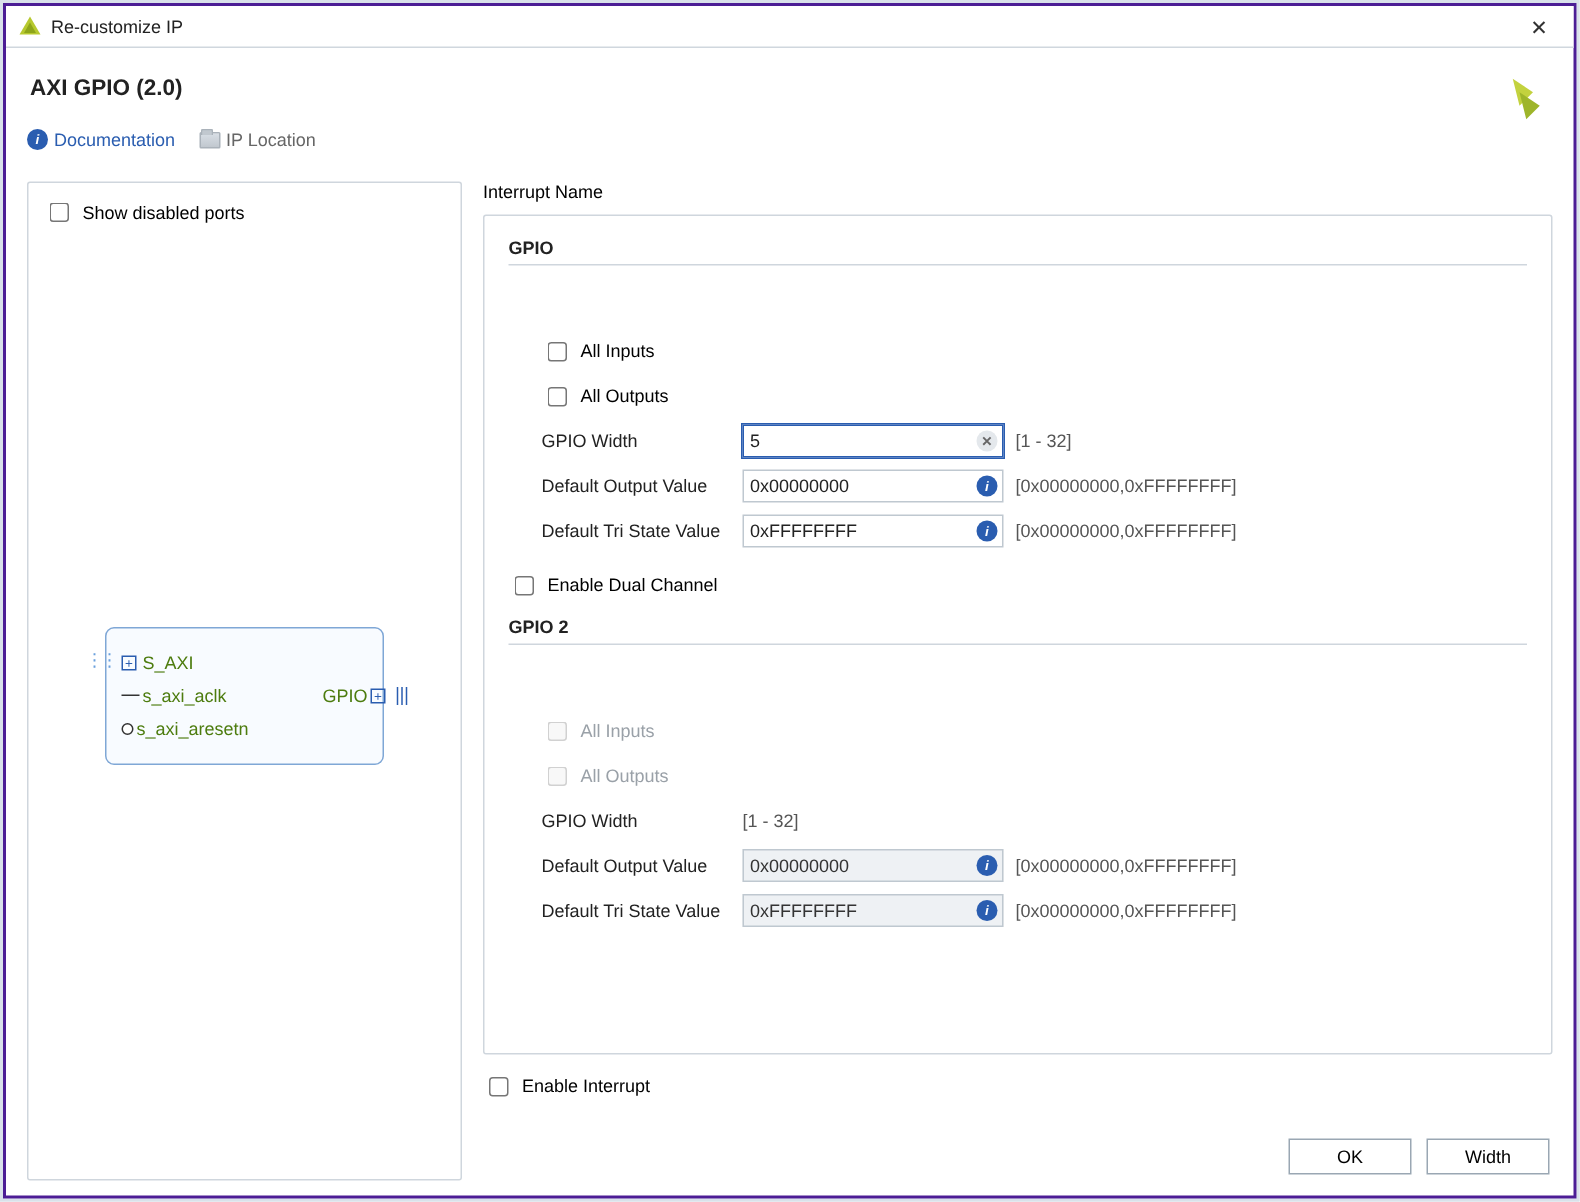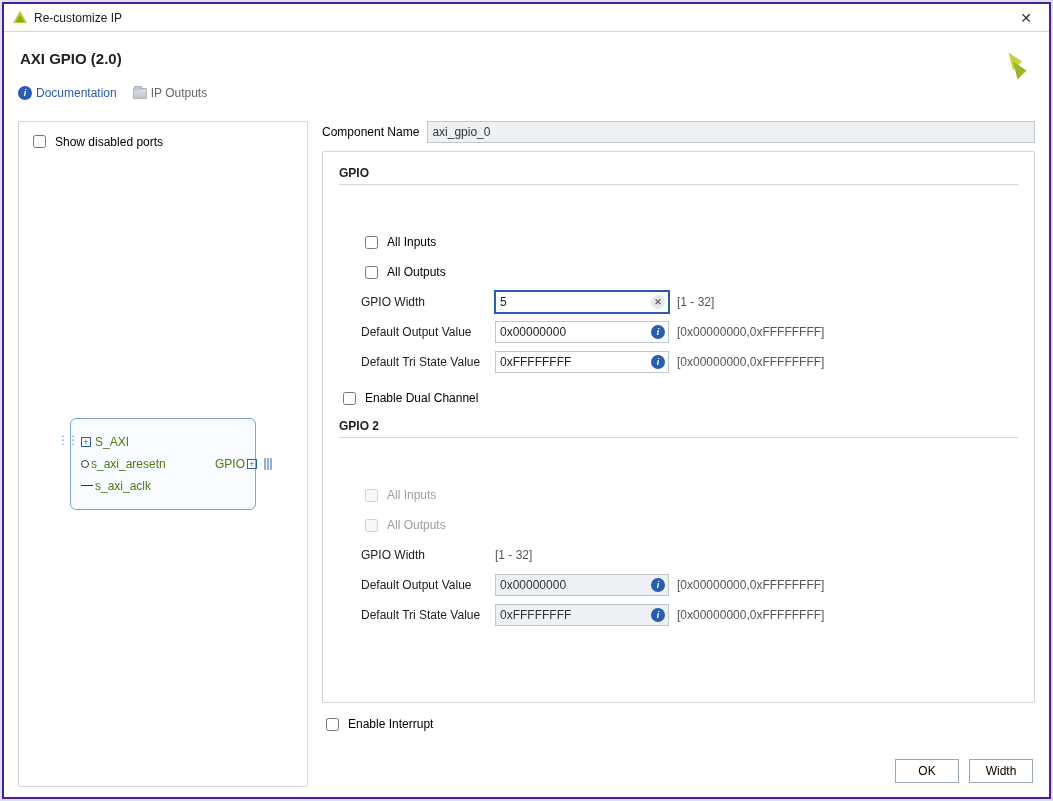--- a/index.html
+++ b/index.html
@@ -79,21 +79,21 @@
   .form-row .lbl { width: 126px; color:#222; }
   .val-wrap { position:relative; width: 174px; }
   .val-wrap .hint-icn { position:absolute; right:4px; top:50%; transform:translateY(-50%); width:14px; height:14px; border-radius:50%; display:flex; align-items:center; justify-content:center; font-size:9px; font-style:italic; font-weight:bold;}
   .hint-icn.info { background:#2a5db0; color:#fff;}
   .hint-icn.clear { background:#e4e8ec; color:#666; font-style:normal;}
   .val-wrap input { width:100%; padding-right:20px; }
   .active-input { border:1px solid #2a5db0 !important; outline:1px solid #2a5db0; }
   .range-txt { color:#555; }
   .disabled-txt { color: #9aa1a8; }
   .footer { display:flex; justify-content:flex-end; gap:10px; padding: 10px 2px 4px 0; }
-  .btn { width: 64px; height: 24px; border:1px solid #9aa7b3; background:#fff; cursor:pointer; }
+  .btn { width: 82px; height: 24px; border:1px solid #9aa7b3; background:#fff; cursor:pointer; }
 </style>
 </head>
 <body>
 
 <div class="window">
   <div class="titlebar">
     <svg class="app-icon" viewBox="0 0 32 32">
       <polygon points="16,2 30,26 2,26" fill="#b7c92f"></polygon>
       <polygon points="16,10 24,24 8,24" fill="#8ea51a"></polygon>
     </svg>
@@ -110,65 +110,64 @@
       </svg>
     </div>
 
     <div class="toolbar">
       <a>
         <span class="info-icon">i</span>
         <span>Documentation</span>
       </a>
       <span class="muted">
         <span class="folder-icon"></span>
-        <span>IP Outputs</span>
+        <span>IP Location</span>
       </span>
     </div>
 
     <div class="body-row">
 
       <div class="preview-pane">
         <label class="chk">
           <input type="checkbox" style="">
           <span>Show disabled ports</span>
         </label>
         <div class="preview-canvas">
           <div class="ipbox">
             <span class="dots-left">⋮⋮</span>
             <div class="row">
               <span class="plus-sq">+</span>
               <span class="port-txt">S_AXI</span>
             </div>
             <div class="row">
+              <span class="line-stub"></span>
+              <span class="port-txt">s_axi_aclk</span>
+            </div>
+            <div class="row">
               <span class="circ-stub"></span>
               <span class="port-txt">s_axi_aresetn</span>
-            </div>
-            <div class="row">
-              <span class="line-stub"></span>
-              <span class="port-txt">s_axi_aclk</span>
             </div>
             <div class="gpio-out">
               <span class="port-txt">GPIO</span>
               <span class="plus-sq">+</span>
               <span class="bars-right">
                 <svg width="10" height="14">
                     <line x1="2" y1="1" x2="2" y2="13" stroke="#2a5db0"></line>
                     <line x1="5" y1="1" x2="5" y2="13" stroke="#2a5db0"></line>
                     <line x1="8" y1="1" x2="8" y2="13" stroke="#2a5db0"></line>
                   </svg>
               </span>
             </div>
           </div>
         </div>
       </div>
 
       <div class="config-pane">
         <div class="comp-row">
-          <label>Component Name</label>
-          <input class="text-input ro" readonly="" value="axi_gpio_0" style="">
+          <label>Interrupt Name</label>
         </div>
 
         <div class="group-box">
 
           <div class="section-head">GPIO</div>
           <div class="indent">
             <div class="form-row">
               <label class="chk">
                 <input type="checkbox" style="">
                 <span>All Inputs</span>

